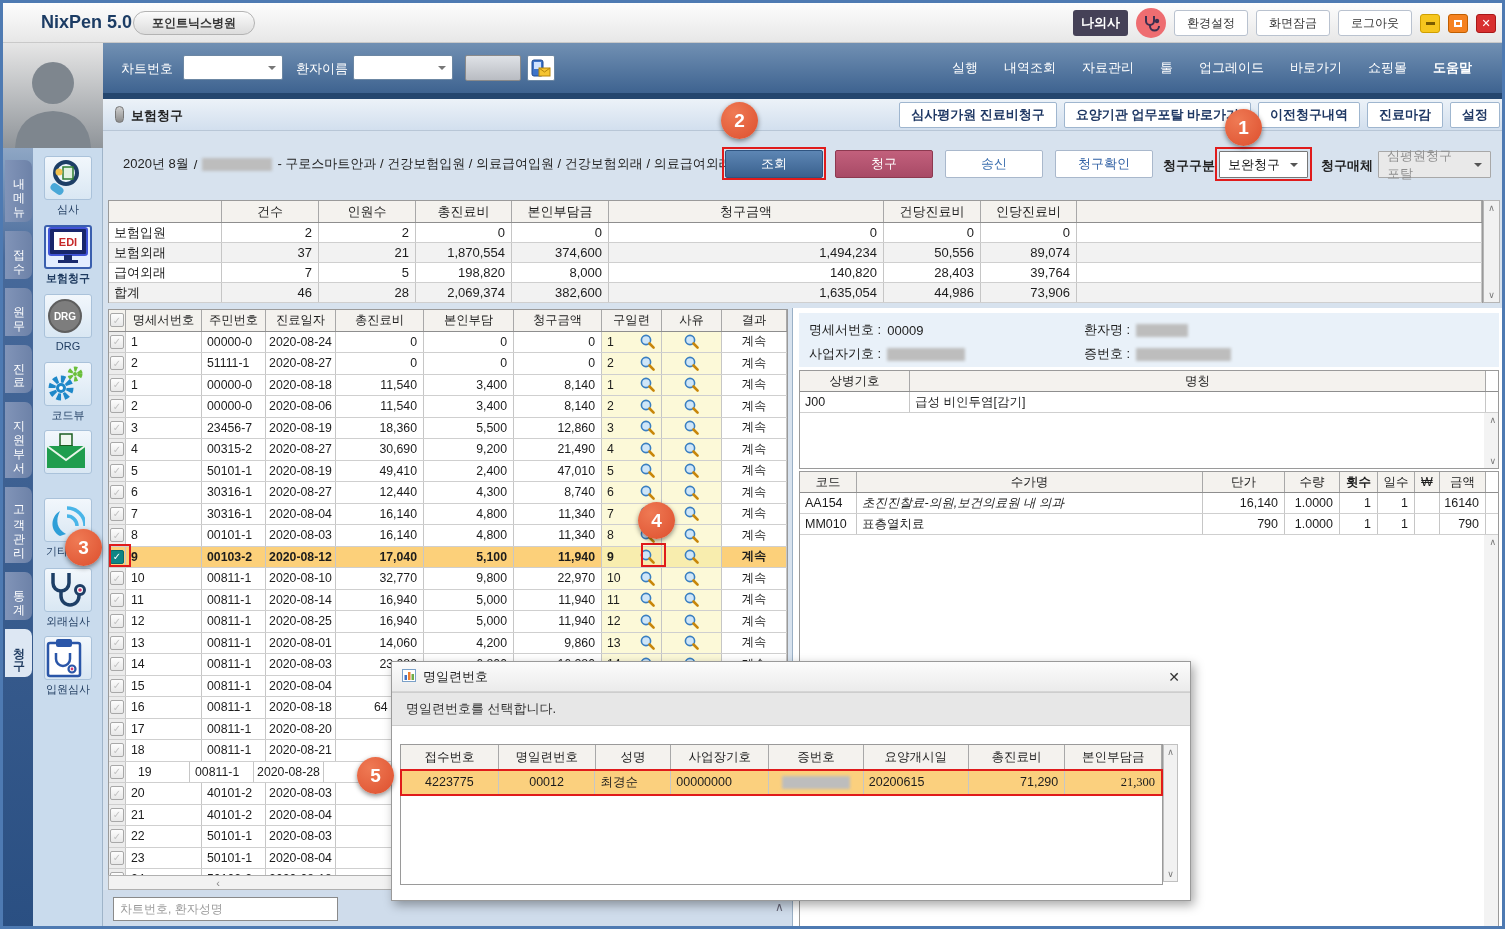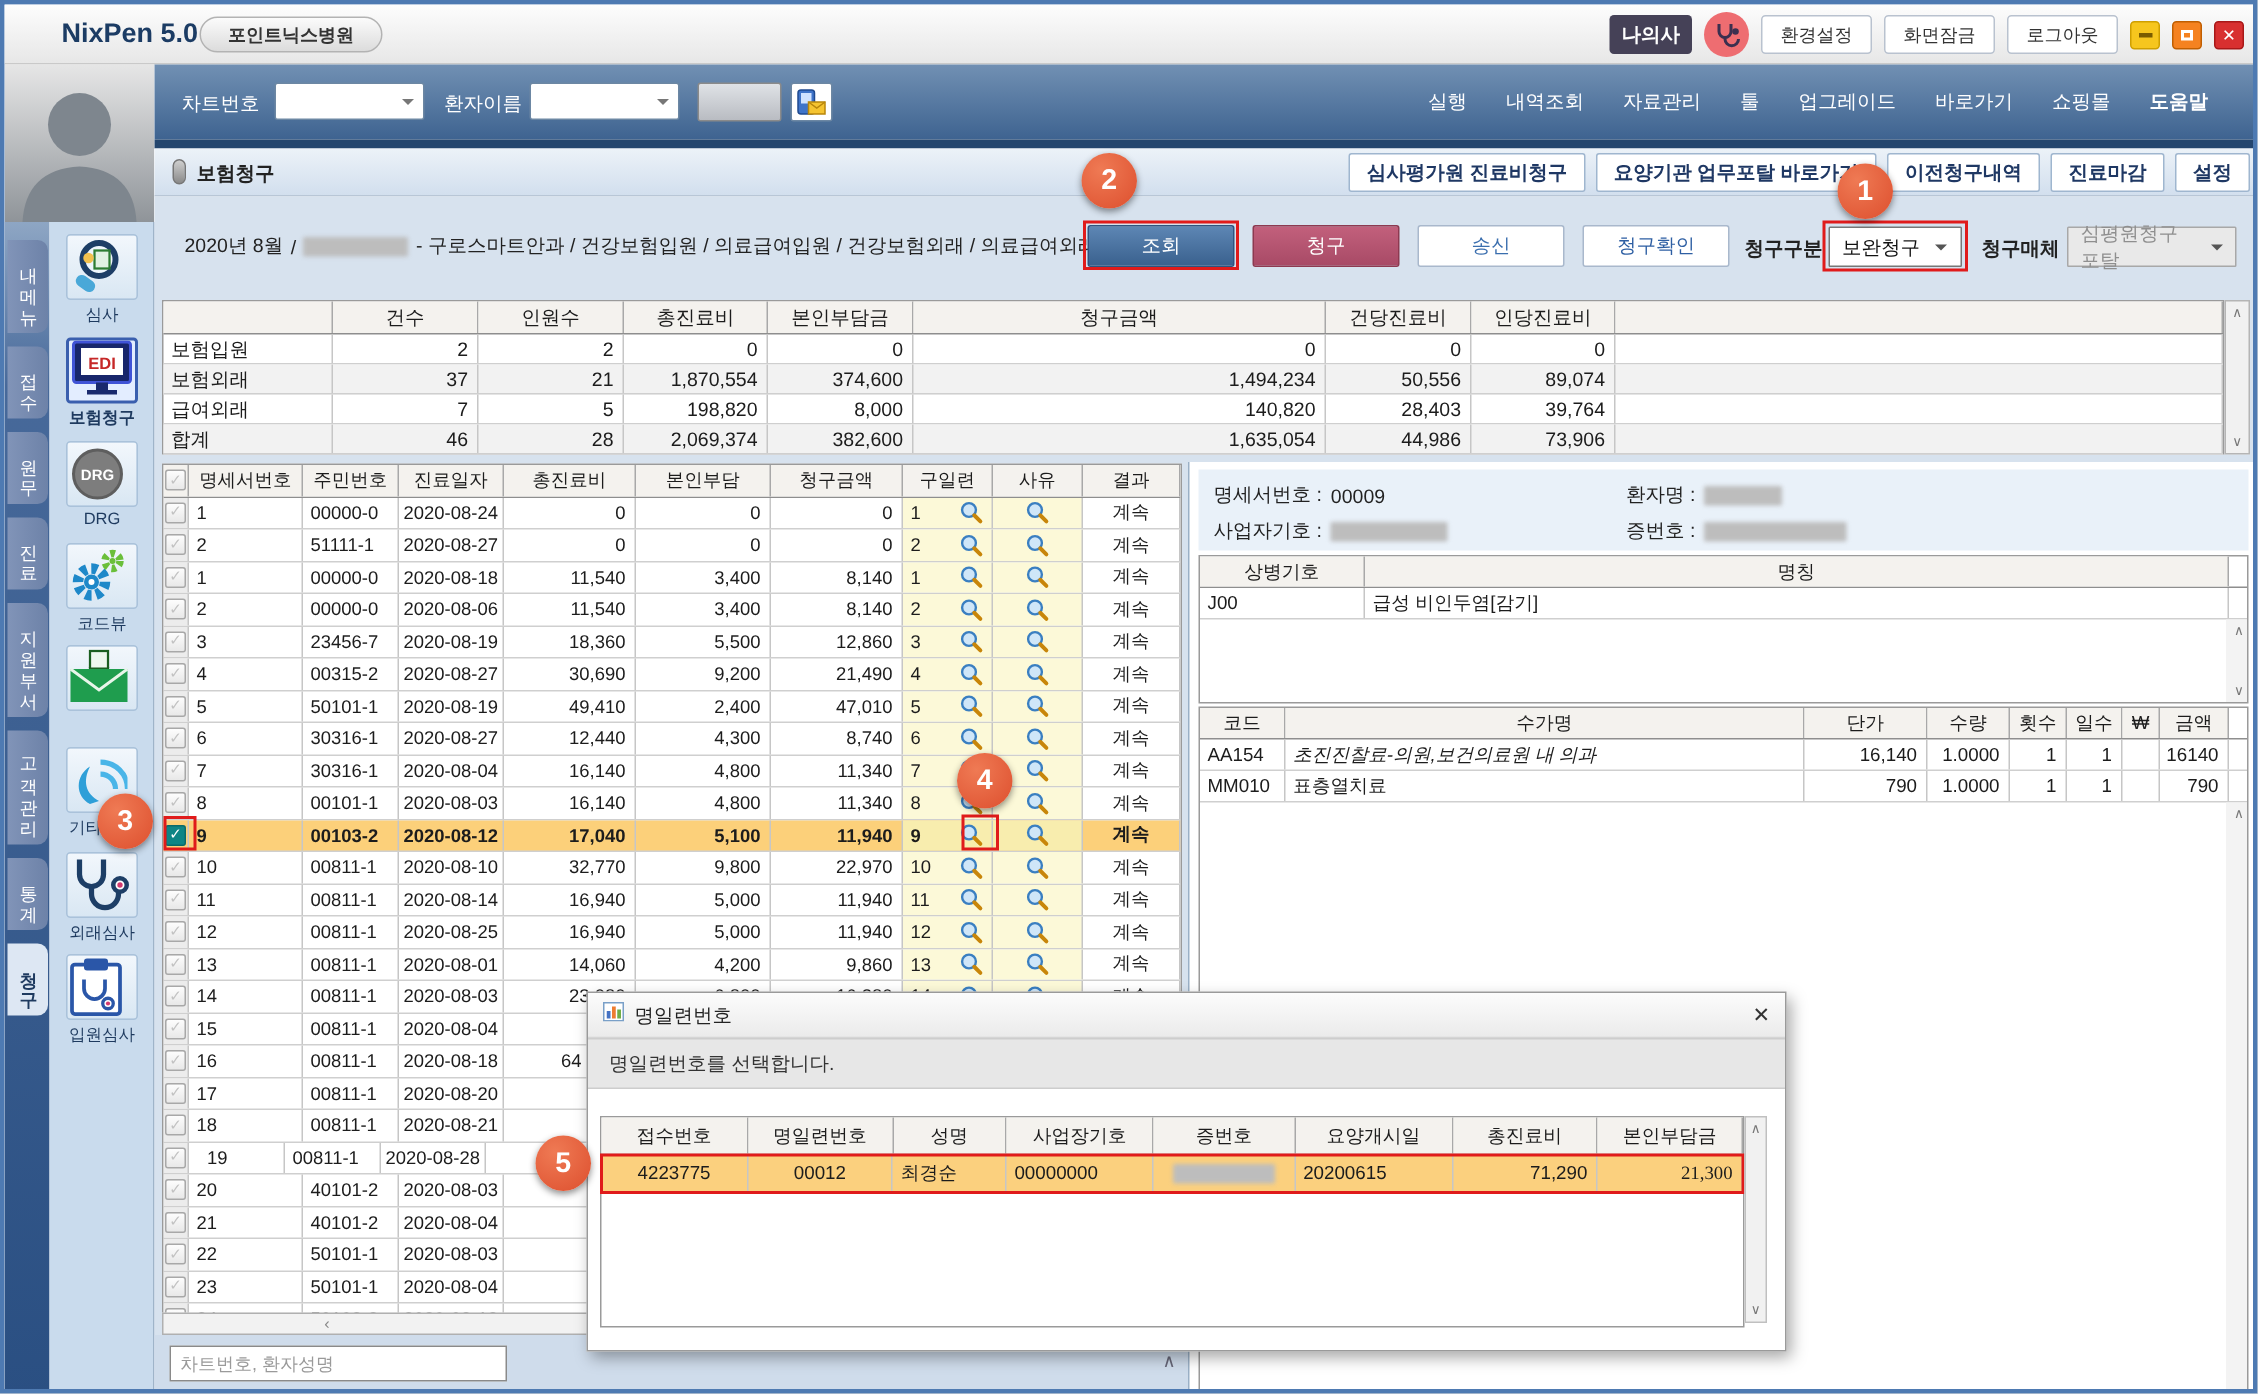--- a/index.html
+++ b/index.html
@@ -1113,21 +1113,21 @@
           <span class="vscroll-glyph" style="top:2px">∧</span>
           <span class="vscroll-glyph" style="bottom:2px">∨</span>
         </div>
       </div>
     <div id="fee-table" class="grid">
         <div class="grow ghead">
           <div class="gcell ctr" style="width: 57px;">코드</div>
           <div class="gcell ctr" style="width: 346px;">수가명</div>
           <div class="gcell ctr" style="width: 82px;">단가</div>
           <div class="gcell ctr" style="width: 55px;">수량</div>
-          <div class="gcell ctr" style="width: 38px;">횟수</div>
+          <div class="gcell ctr" style="width: 38px; font-weight: bold;">횟수</div>
           <div class="gcell ctr" style="width: 37px;">일수</div>
           <div class="gcell ctr" style="width: 25px;">₩</div>
           <div class="gcell ctr" style="width: 46px;">금액</div>
         </div>
         <div class="grow">
           <div class="gcell txt" style="width: 57px;">AA154</div>
           <div class="gcell txt" style="width: 346px; font-style: italic;">초진진찰료-의원,보건의료원 내 의과</div>
           <div class="gcell num" style="width: 82px;">16,140</div>
           <div class="gcell num" style="width: 55px;">1.0000</div>
           <div class="gcell num" style="width: 38px;">1</div>

